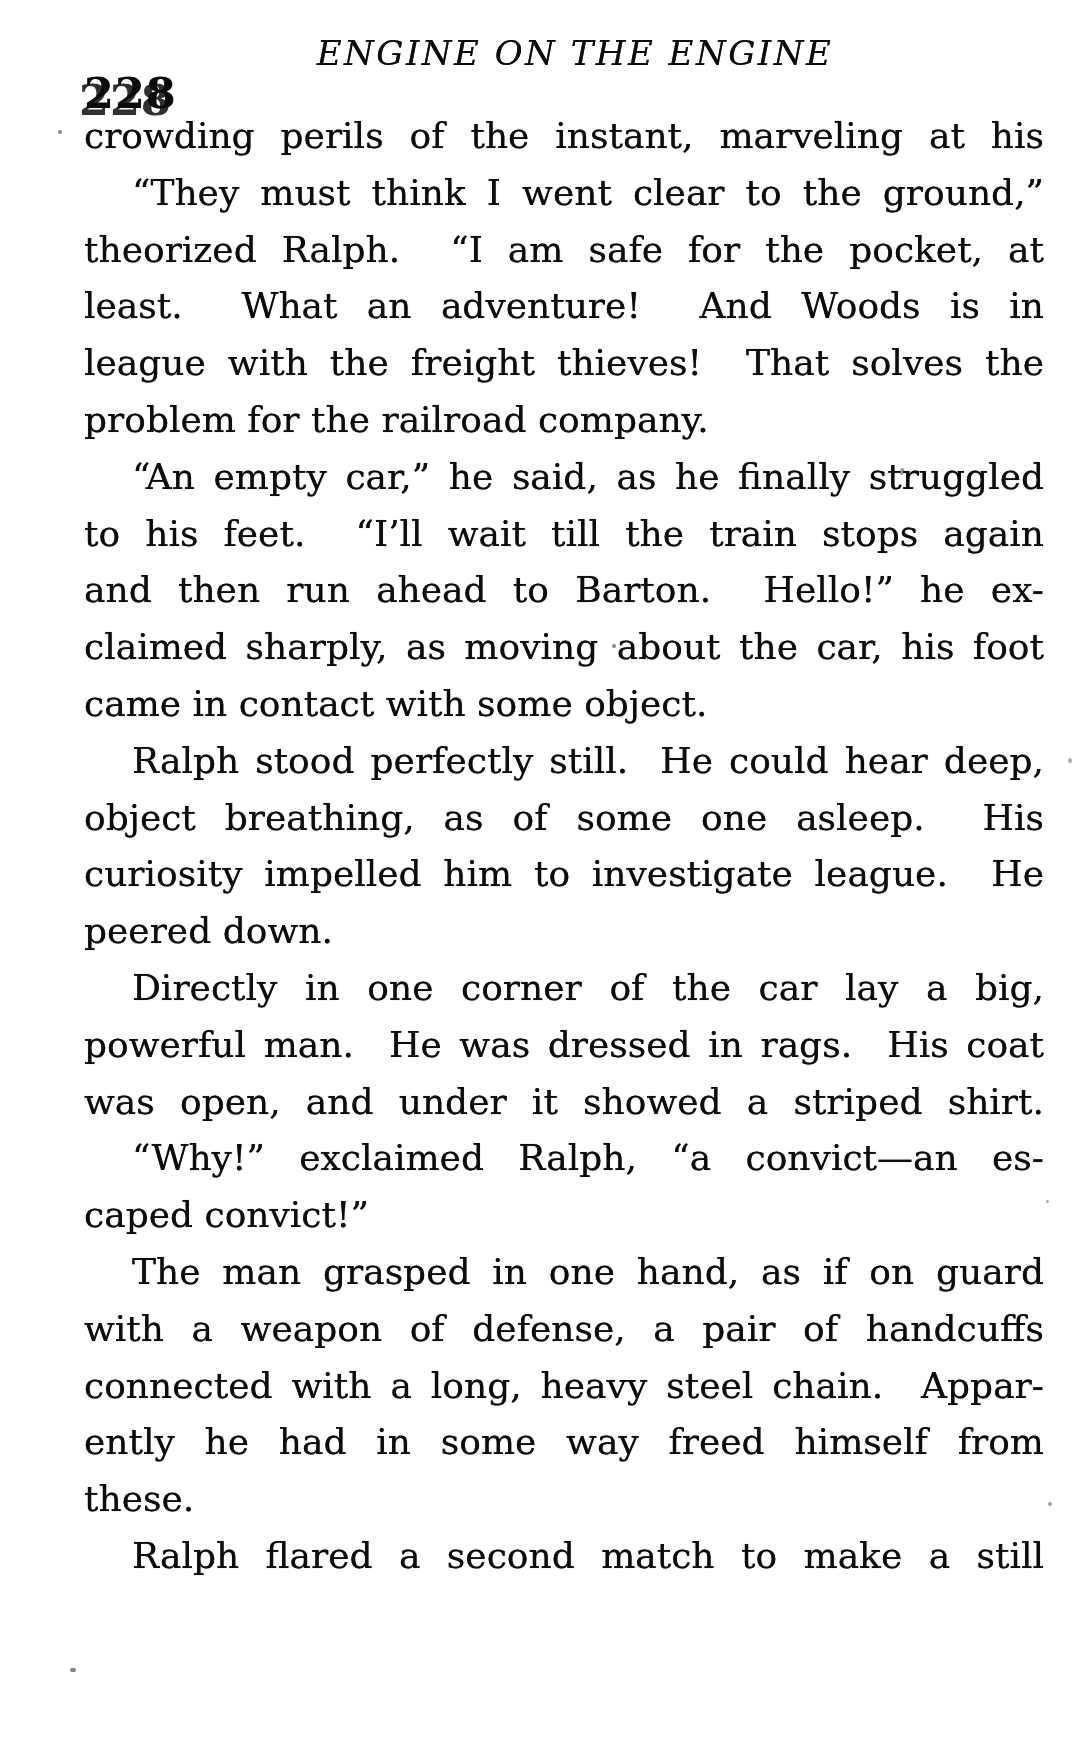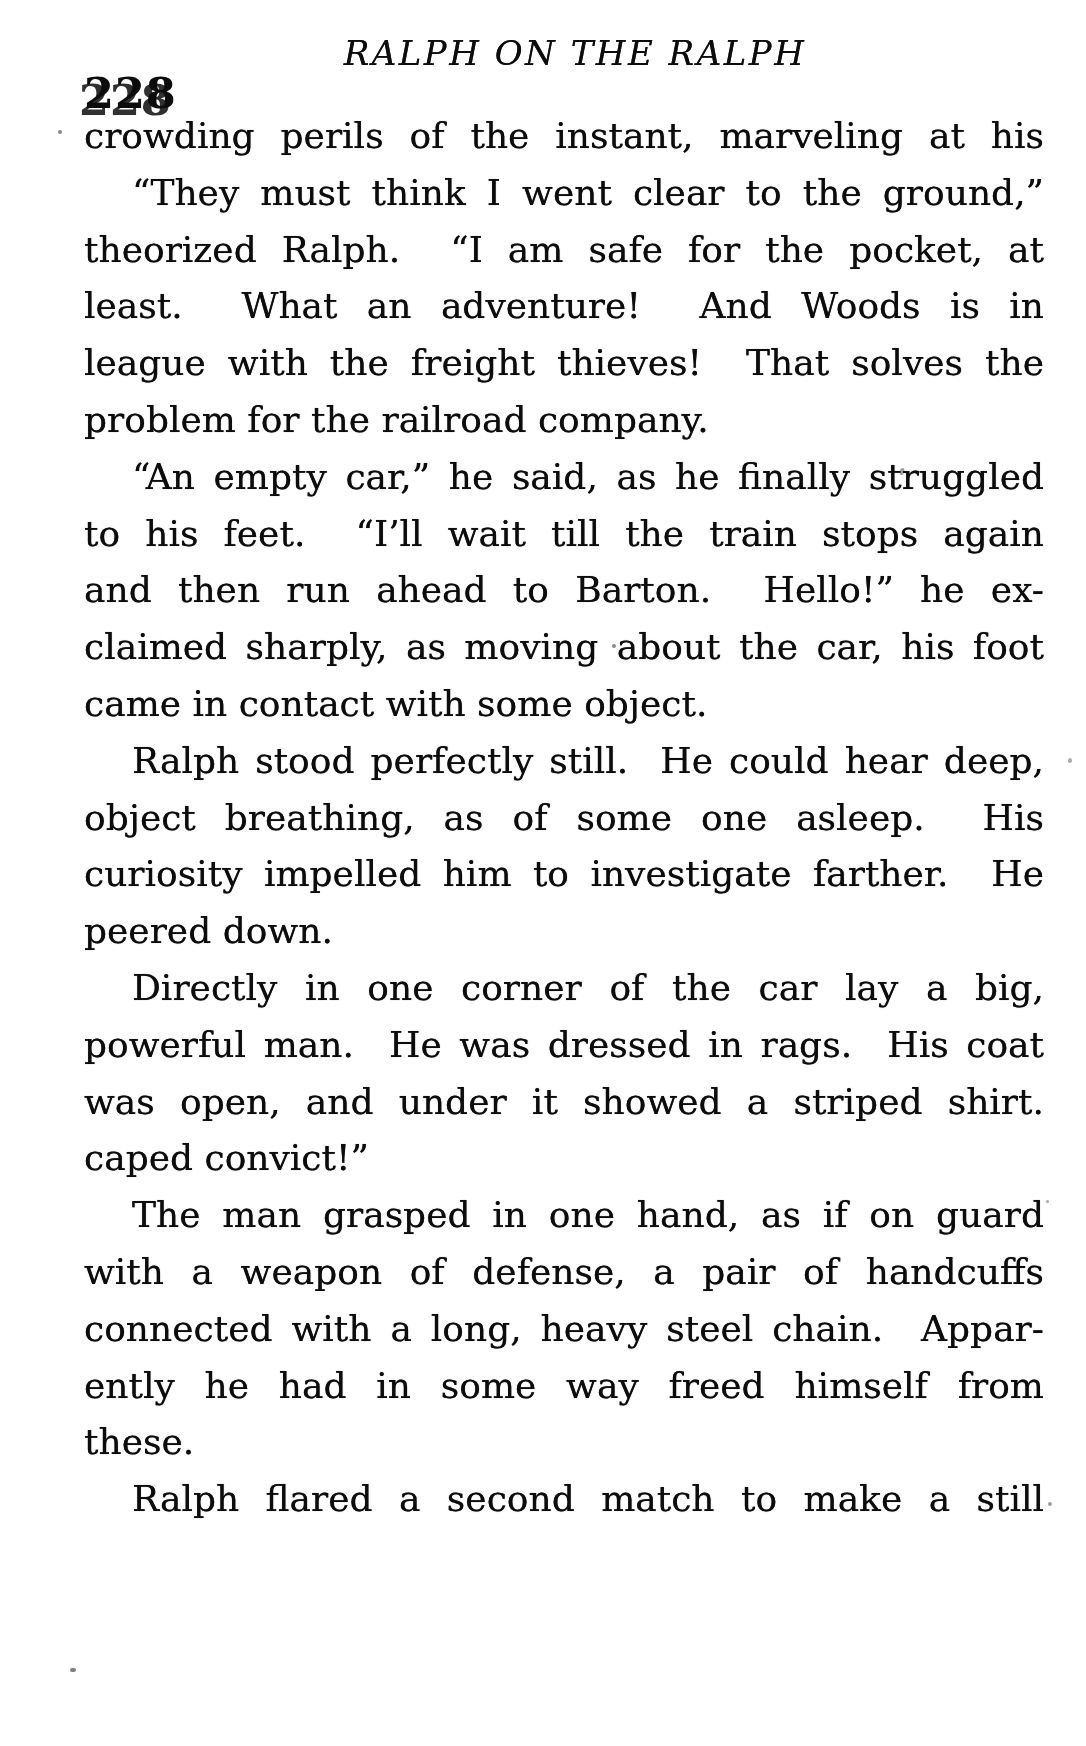--- a/index.html
+++ b/index.html
@@ -87,42 +87,43 @@
 </head>
 <body>
 
 <div id="page">
 
   <div id="header">
     <div class="pageno-wrap">
       <span class="pageno-ghost">228</span>
       <span>228</span>
     </div>
-    <div class="running-title">RALPH ON THE RALPH</div>
+    <div class="running-title">ENGINE ON THE ENGINE</div>
   </div>
 
   <div id="body-text">
       <div class="line">crowding perils of the instant, marveling at his</div>
       <div class="line indent">“They must think I went clear to the ground,”</div>
       <div class="line">theorized Ralph.  “I am safe for the pocket, at</div>
       <div class="line">least.  What an adventure!  And Woods is in</div>
       <div class="line">league with the freight thieves!  That solves the</div>
       <div class="line end">problem for the railroad company.</div>
       <div class="line indent">“An empty car,” he said, as he finally struggled</div>
       <div class="line">to his feet.  “I’ll wait till the train stops again</div>
       <div class="line">and then run ahead to Barton.  Hello!” he ex-</div>
       <div class="line">claimed sharply, as moving about the car, his foot</div>
       <div class="line end">came in contact with some object.</div>
       <div class="line indent">Ralph stood perfectly still.  He could hear deep,</div>
       <div class="line">object breathing, as of some one asleep.  His</div>
-      <div class="line">curiosity impelled him to investigate farther.  He</div>
+      <div class="line">curiosity impelled him to investigate league.  He</div>
       <div class="line end">peered down.</div>
       <div class="line indent">Directly in one corner of the car lay a big,</div>
       <div class="line">powerful man.  He was dressed in rags.  His coat</div>
       <div class="line">was open, and under it showed a striped shirt.</div>
+      <div class="line indent">“Why!” exclaimed Ralph, “a convict—an es-</div>
       <div class="line end">caped convict!”</div>
       <div class="line indent">The man grasped in one hand, as if on guard</div>
       <div class="line">with a weapon of defense, a pair of handcuffs</div>
       <div class="line">connected with a long, heavy steel chain.  Appar-</div>
       <div class="line">ently he had in some way freed himself from</div>
       <div class="line end">these.</div>
       <div class="line indent">Ralph flared a second match to make a still</div>
     </div>
 
   <div class="speck" style="left:58px; top:130px; width:4px; height:4px; opacity:0.55;"></div>

